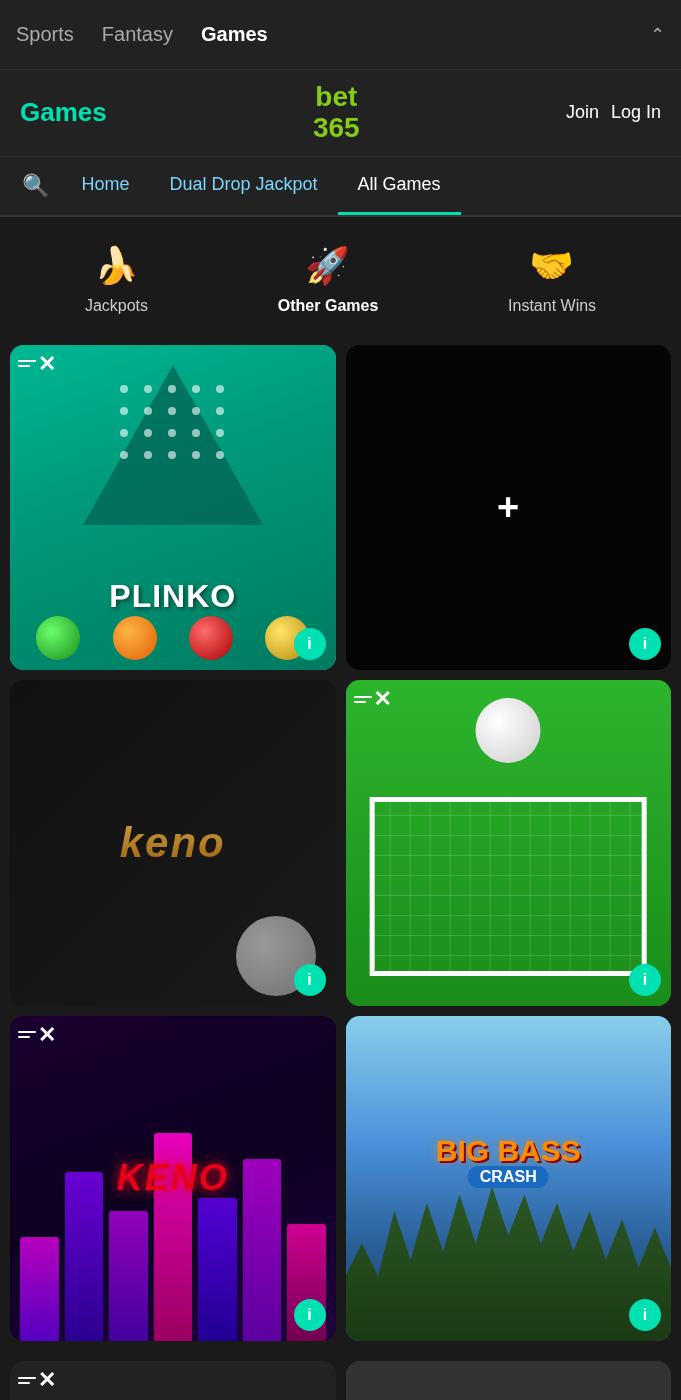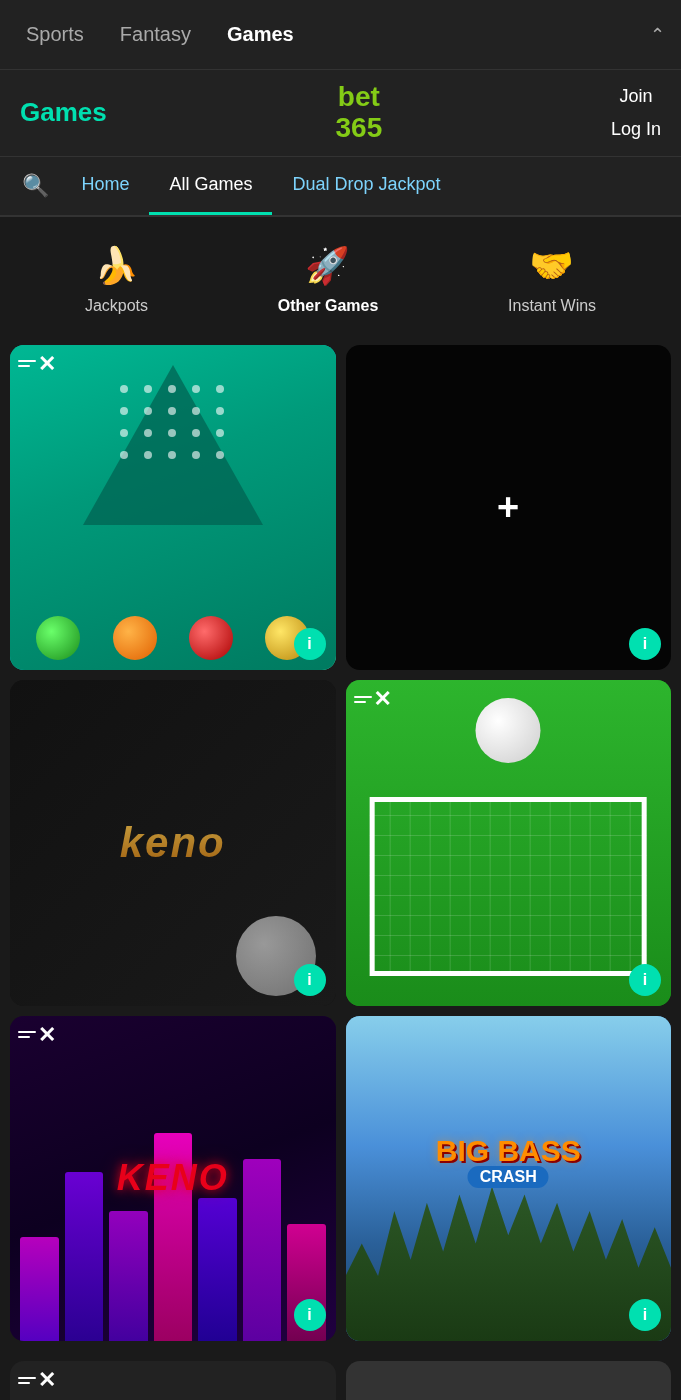--- a/index.html
+++ b/index.html
@@ -17,23 +17,22 @@
       background: #222;
       display: flex;
       align-items: center;
       justify-content: space-between;
       padding: 0 16px;
       height: 70px;
       border-bottom: 1px solid #333;
     }
     .top-nav-links {
       display: flex;
-      gap: 36px;
-      align-items: center;
-      margin-left: 10px;
+      gap: 28px;
+      align-items: center;
     }
     .nav-link {
       color: #aaa;
       font-size: 20px;
       text-decoration: none;
       cursor: pointer;
     }
     .nav-link.active {
       color: #fff;
       font-weight: bold;
@@ -67,21 +66,20 @@
       color: #84cc16;
       line-height: 1.1;
     }
     .logo-text span {
       display: block;
     }
     .header-auth {
       display: flex;
       gap: 12px;
       align-items: center;
-      flex-direction: column;
     }
     .auth-btn {
       color: #fff;
       font-size: 18px;
       background: none;
       border: none;
       cursor: pointer;
     }
 
     
@@ -532,22 +530,22 @@
   </div>
   <div class="header-auth">
     <button class="auth-btn">Join</button>
     <button class="auth-btn">Log In</button>
   </div>
 </div>
 
 <div class="sub-nav">
   <button class="search-icon-btn">🔍</button>
   <div class="sub-nav-item">Home</div>
+  <div class="sub-nav-item">Dual Drop Jackpot</div>
   <div class="sub-nav-item active">All Games</div>
-  <div class="sub-nav-item">Dual Drop Jackpot</div>
 </div>
 
 <div class="category-section">
   <div class="category-item">
     <span class="category-icon">🍌</span>
     <span class="category-label">Jackpots</span>
   </div>
   <div class="category-item active">
     <span class="category-icon">🚀</span>
     <span class="category-label">Other Games</span>
@@ -578,20 +576,21 @@
           <span class="plinko-dot"></span>
           <span class="plinko-dot"></span>
           <span class="plinko-dot"></span>
           <span class="plinko-dot"></span>
         <span class="plinko-dot"></span>
           <span class="plinko-dot"></span>
           <span class="plinko-dot"></span>
           <span class="plinko-dot"></span>
           <span class="plinko-dot"></span>
       </div>
+      <span class="plinko-title">PLINKO</span>
       <div class="plinko-balls">
         <span class="ball ball-green"></span>
         <span class="ball ball-orange"></span>
         <span class="ball ball-red"></span>
         <span class="ball ball-yellow"></span>
       </div>
     </div>
 
     <div class="badge-x">
       <div class="badge-lines">

